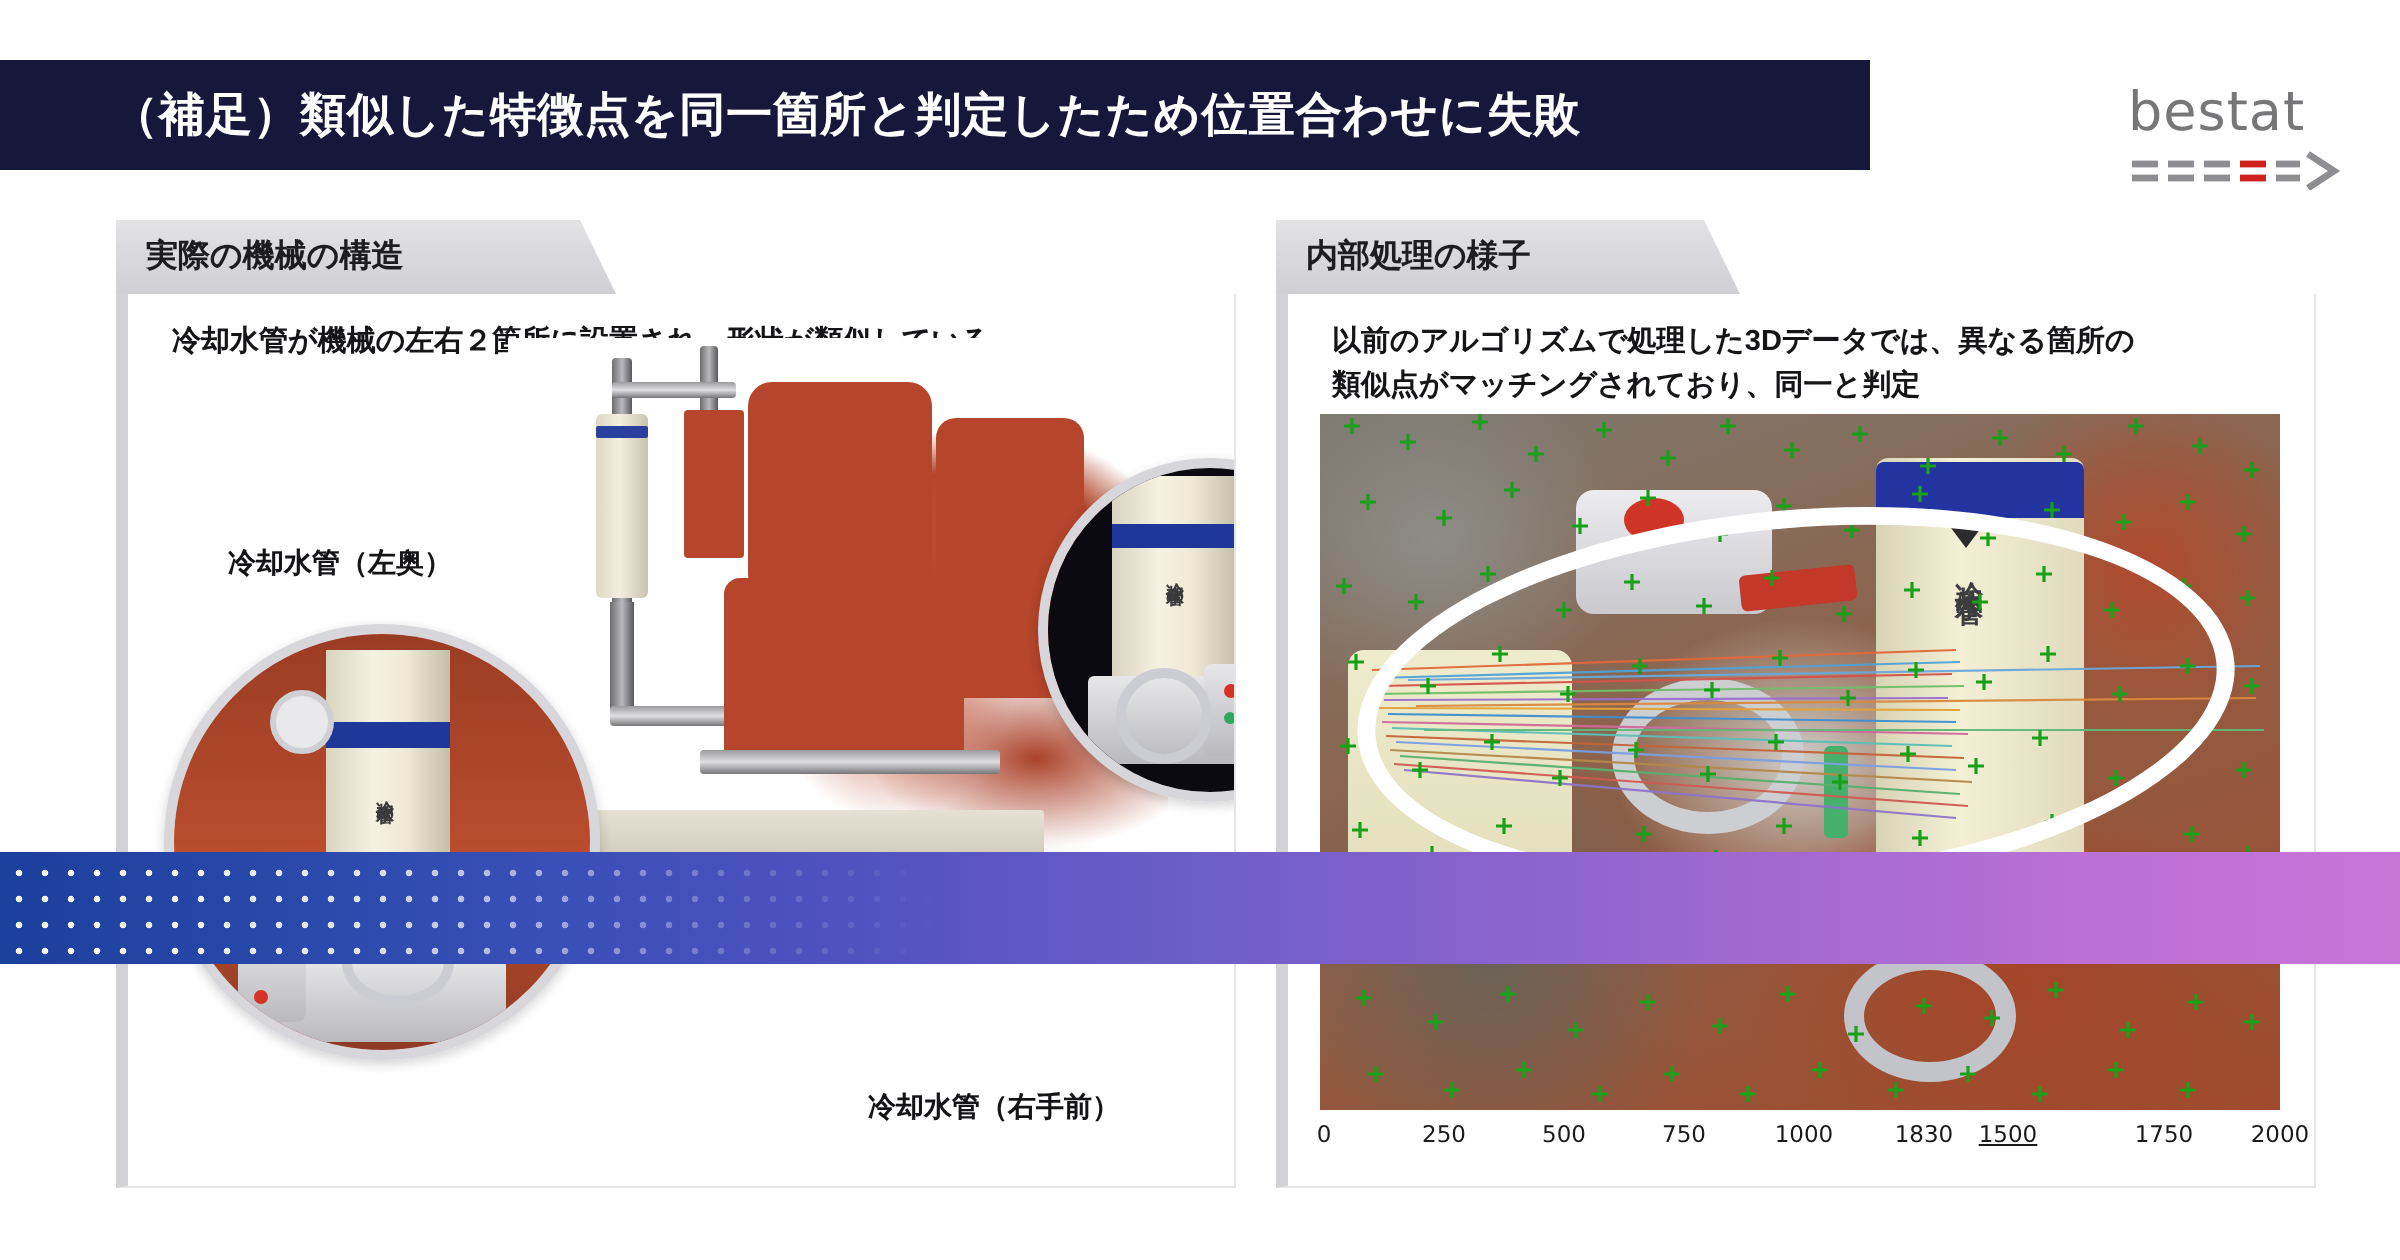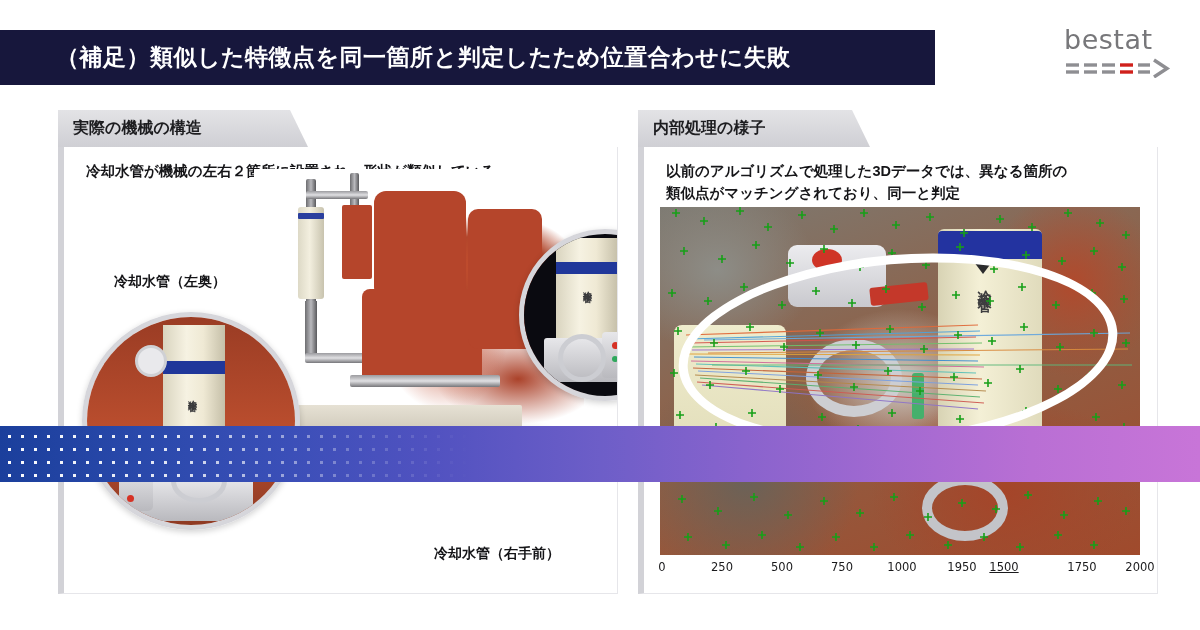--- a/index.html
+++ b/index.html
@@ -39,20 +39,21 @@
     right: 24px; top: 26px;
     width: 112px;
     text-align: left;
   }
   .logo-word {
     font-family: "DejaVu Sans", sans-serif;
     font-size: 27px;
     color: #77777a;
     letter-spacing: 0.5px;
     line-height: 1;
+    margin-top: 17px;
   }
   .logo-arrow { margin-top: 5px; display: block; }
 
   
   .panel { position: absolute; }
   .panel-tab {
     position: relative;
     height: 37px;
     background: linear-gradient(180deg, #e3e3e6 0%, #cfcfd4 100%);
     clip-path: polygon(0 0, calc(100% - 18px) 0, 100% 100%, 0 100%);
@@ -556,21 +557,21 @@
 
         <div class="v3-ellipse"></div>
       </div>
 
       <div class="axis">
         <div class="axis-tick" style="left:2px;">0</div>
         <div class="axis-tick" style="left:62px;">250</div>
         <div class="axis-tick" style="left:122px;">500</div>
         <div class="axis-tick" style="left:182px;">750</div>
         <div class="axis-tick" style="left:242px;text-align:center;">1000</div>
-        <div class="axis-tick" style="left:302px;">1950</div>
+        <div class="axis-tick" style="left:302px;">1830</div>
         <div class="axis-tick" style="left:344px;text-decoration:underline;">1500</div>
         <div class="axis-tick" style="left:422px;">1750</div>
         <div class="axis-tick" style="left:480px;text-align:right;">2000</div>
       </div>
     </div>
   </div>
 
   <div class="bottom-bar">
     <div class="bottom-dots"></div>
   </div>

